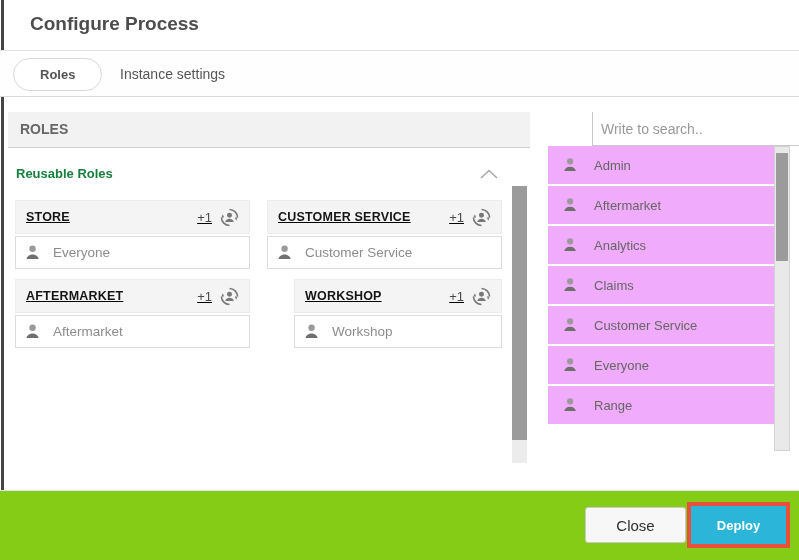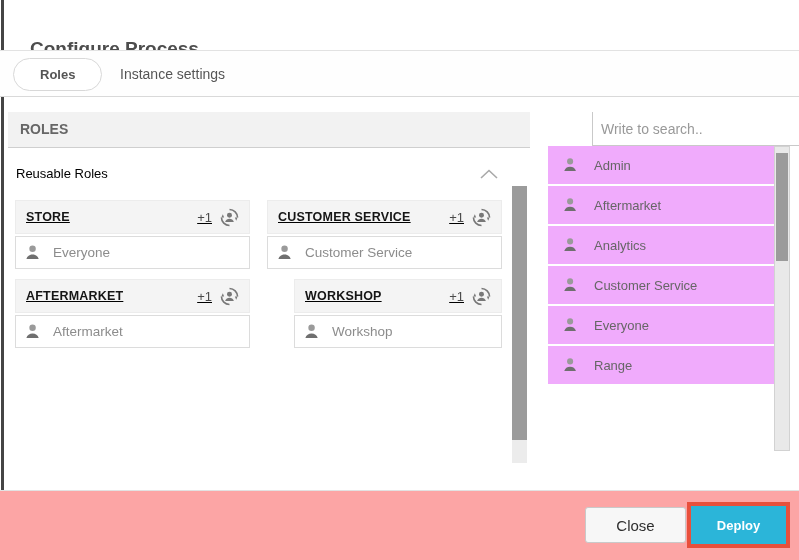--- a/index.html
+++ b/index.html
@@ -2,39 +2,39 @@
 <html><head>
 <meta charset="utf-8">
 <style>
   * { margin:0; padding:0; box-sizing:border-box; }
   html,body { width:799px; height:560px; }
   body { font-family:"Liberation Sans", sans-serif; background:#fff; overflow:hidden; }
 
   .dialog { position:relative; width:799px; height:560px; background:#fff; }
   .edge-left { position:absolute; left:1px; top:0; width:3px; height:524px; background:#454545; }
 
-  .title { position:absolute; left:30px; top:13px; font-size:19px; font-weight:bold; color:#4d4d4d;margin-top:25px; }
+  .title { position:absolute; left:30px; top:13px; font-size:19px; font-weight:bold; color:#4d4d4d; }
 
   .tabbar { position:absolute; left:0; top:50px; width:799px; height:47px;
             border-top:1px solid #e2e2e2; border-bottom:1px solid #d9d9d9; background:#fefefe; }
   .tab-pill { position:absolute; left:13px; top:7px; height:33px; padding:0 26px;
               background:#fff; border:1px solid #d8d8d8; border-radius:17px;
               font-size:13px; font-weight:bold; color:#555; line-height:31px; cursor:pointer; }
   .tab-plain { position:absolute; left:120px; top:0; height:47px; line-height:47px;
                font-size:14px; color:#555; cursor:pointer;text-align:center; }
 
   .panel-band { height:36px; background:#f2f2f2; border-bottom:1px solid #cfcfcf;
                 font-size:14px; font-weight:bold; color:#666; line-height:35px; padding-left:12px; }
 
   .left-panel { position:absolute; left:8px; top:112px; width:522px; }
   .left-body  { position:relative; background:#fff; height:340px; }
 
   .section-row { position:absolute; left:8px; top:18px; width:490px; display:flex;
                  justify-content:space-between; align-items:center; }
-  .section-title { font-size:13px; font-weight:normal; color:#000000; }
+  .section-title { font-size:13px; font-weight:bold; color:#15803d; }
   .chevron { cursor:pointer; margin-right:8px; display:inline-flex; }
 
   .card { position:absolute; width:235px; }
   .card.c0 { left:7px;  top:52px; }
   .card.c1 { left:259px; top:52px; }
   .card.c2 { left:7px;  top:131px; }
   .card.c3 { left:259px; top:131px;padding-left:27px; }
   .card-head { height:34px; background:#f4f4f4; border:1px solid #ececec;
                display:flex; align-items:center; padding:0 8px 0 10px; cursor:pointer;text-decoration:underline; }
   .card-name { font-size:12.5px; font-weight:bold; color:#151515; letter-spacing:.2px; flex:1; }
@@ -55,21 +55,21 @@
   .ulist { position:relative; width:242px; height:306px; overflow:hidden; background:#fff; }
   .urow { width:226px; height:38px; background:#f0abfc; margin-bottom:2px;
           display:flex; align-items:center; padding-left:14px; cursor:pointer; }
   .urow .name { font-size:13px; color:#666; margin-left:14px; }
 
   .rscroll { position:absolute; left:226px; top:0; width:16px; height:305px;
              background:#e9e9e9; border:1px solid #d2d2d2; }
   .rscroll .thumb { position:absolute; left:1px; top:6px; width:12px; height:108px; background:#9b9b9b; }
 
   .footer { position:absolute; left:0; top:490px; width:799px; height:70px;
-            background:#fca5a5; border-top:1px solid #e2e2e2; }
+            background:#84cc16; border-top:1px solid #e2e2e2; }
   .btn-close { position:absolute; left:585px; top:16px; width:101px; height:36px;
                background:#f7f7f7; border:1px solid #c9c9c9; border-radius:3px;
                font-size:15px; color:#2e2e2e; cursor:pointer;
                font-family:"Liberation Sans", sans-serif; }
   .deploy-highlight { position:absolute; left:687px; top:11px; width:103px; height:46px;
                       border:4px solid #e8503c; }
   .btn-deploy { width:95px; height:38px; background:#2bb5d9; border:none;
                 font-size:13px; font-weight:bold; color:#fff; cursor:pointer;
                 font-family:"Liberation Sans", sans-serif; display:block; }
 
@@ -242,20 +242,29 @@
           </span>
         <span class="name">Analytics</span>
       </div>
       <div class="urow">
         <span>
             <svg width="18" height="18" viewBox="0 0 20 20">
               <circle cx="9" cy="6" r="3.4" fill="#9a9a9a"></circle>
               <path d="M2.5 16.8c.9-3.2 3.3-4.8 6.5-4.8s5.6 1.6 6.5 4.8z" fill="#6f6f6f"></path>
             </svg>
           </span>
+        <span class="name">Claims</span>
+      </div>
+      <div class="urow">
+        <span>
+            <svg width="18" height="18" viewBox="0 0 20 20">
+              <circle cx="9" cy="6" r="3.4" fill="#9a9a9a"></circle>
+              <path d="M2.5 16.8c.9-3.2 3.3-4.8 6.5-4.8s5.6 1.6 6.5 4.8z" fill="#6f6f6f"></path>
+            </svg>
+          </span>
         <span class="name">Customer Service</span>
       </div>
       <div class="urow">
         <span>
             <svg width="18" height="18" viewBox="0 0 20 20">
               <circle cx="9" cy="6" r="3.4" fill="#9a9a9a"></circle>
               <path d="M2.5 16.8c.9-3.2 3.3-4.8 6.5-4.8s5.6 1.6 6.5 4.8z" fill="#6f6f6f"></path>
             </svg>
           </span>
         <span class="name">Everyone</span>

